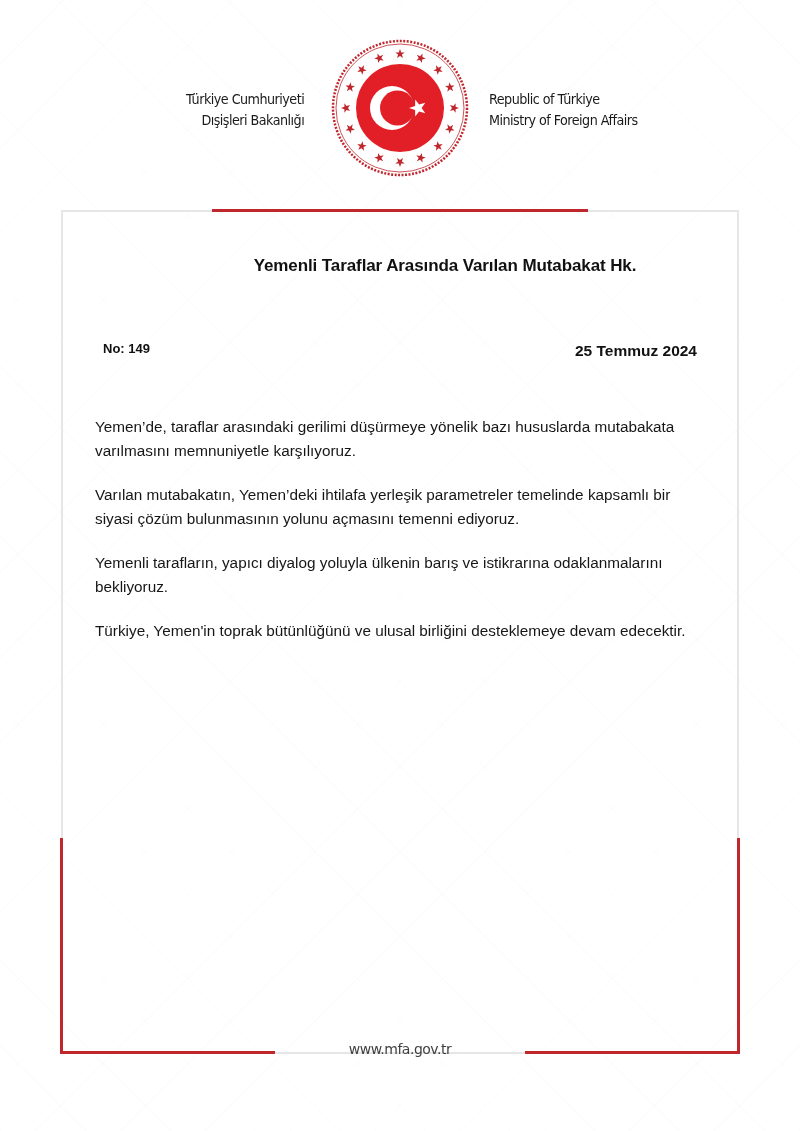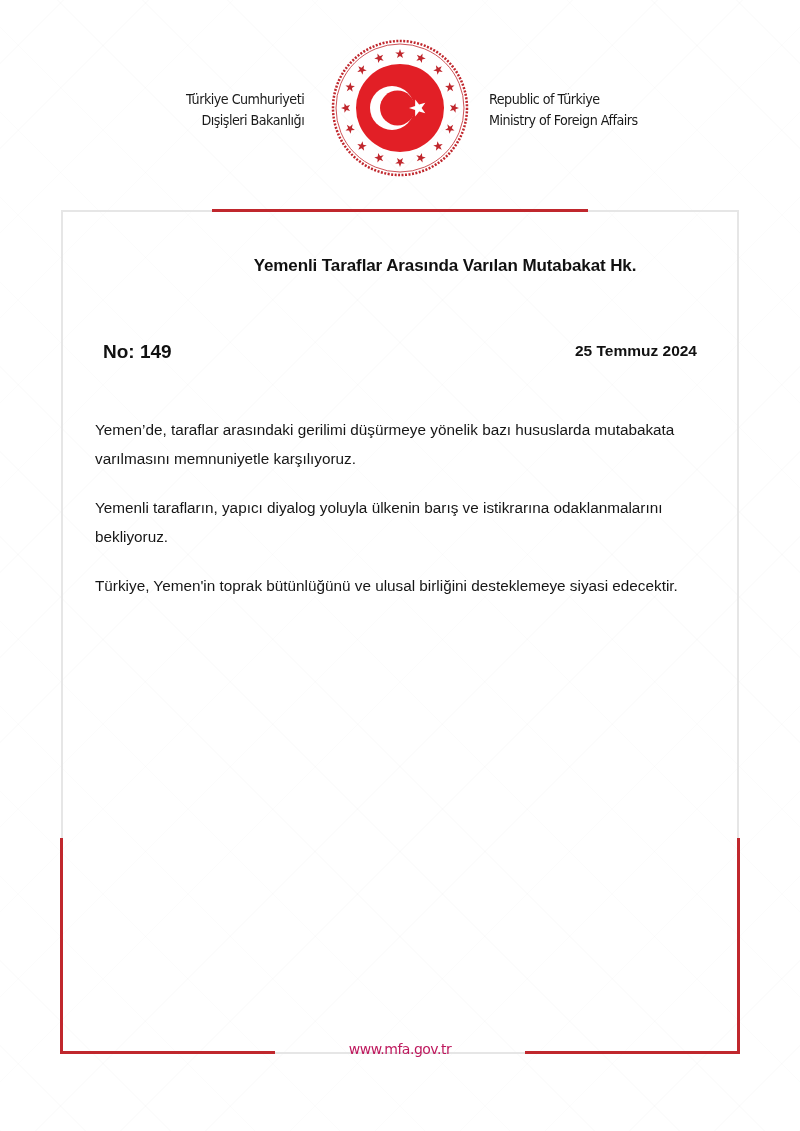--- a/index.html
+++ b/index.html
@@ -27,33 +27,33 @@
   }
   .emblem { position:absolute; left:330px; top:38px; width:140px; height:140px; }
 
   .frame-grey { position:absolute; background:#e6e6e6; }
   .frame-red { position:absolute; background:#c0272d; }
 
   .title {
     position:absolute; left:0; width:800px; top:256px; text-align:center;
     font-size:17px; font-weight:bold; letter-spacing:-0.1px;padding-left:45px;
   }
-  .meta-no { position:absolute; left:103px; top:341px; font-size:19px; font-weight:bold;text-align:center; }
+  .meta-no { position:absolute; left:103px; top:341px; font-size:13px; font-weight:bold;text-align:center; }
   .meta-date { position:absolute; right:103px; top:342px; font-size:15.5px; font-weight:bold; }
 
   .body-text {
     position:absolute; left:95px; width:609px; top:415px;
-    font-size:15.3px; line-height:29px; color:#161616;
+    font-size:15.3px; line-height:24px; color:#161616;
   }
   .body-text p { margin:0 0 20px 0; text-align:left; }
   .body-text p.justify { text-align:justify; text-align-last:left; }
 
   .footer-url {
     position:absolute; left:0; width:800px; top:1041px; text-align:center;
-    font-family:"DejaVu Sans", sans-serif; font-size:14px; letter-spacing:-0.5px; color:#be185d;
+    font-family:"DejaVu Sans", sans-serif; font-size:14px; letter-spacing:-0.5px; color:#404040;
   }
 </style>
 </head>
 <body>
 
 <div class="bg-pattern"></div>
 
 <div class="header-left">
   <div>Türkiye Cumhuriyeti</div>
   <div>Dışişleri Bakanlığı</div>
@@ -136,17 +136,18 @@
 <div class="frame-grey" style="left:275px; top:1052px; width:250px; height:2px;"></div>
 <div class="frame-red" style="left:525px; top:1051px; width:215px; height:3px;"></div>
 
 <div class="title">Yemenli Taraflar Arasında Varılan Mutabakat Hk.</div>
 
 <div class="meta-no">No: 149</div>
 <div class="meta-date">25 Temmuz 2024</div>
 
 <div class="body-text">
   <p>Yemen’de, taraflar arasındaki gerilimi düşürmeye yönelik bazı hususlarda mutabakata varılmasını memnuniyetle karşılıyoruz.</p>
+  <p>Varılan mutabakatın, Yemen’deki ihtilafa yerleşik parametreler temelinde kapsamlı bir siyasi çözüm bulunmasının yolunu açmasını temenni ediyoruz.</p>
   <p>Yemenli tarafların, yapıcı diyalog yoluyla ülkenin barış ve istikrarına odaklanmalarını bekliyoruz.</p>
-  <p class="justify">Türkiye, Yemen'in toprak bütünlüğünü ve ulusal birliğini desteklemeye siyasi edecektir.</p>
+  <p class="justify">Türkiye, Yemen'in toprak bütünlüğünü ve ulusal birliğini desteklemeye devam edecektir.</p>
 </div>
 
 <div class="footer-url">www.mfa.gov.tr</div>
 
 </body></html>

